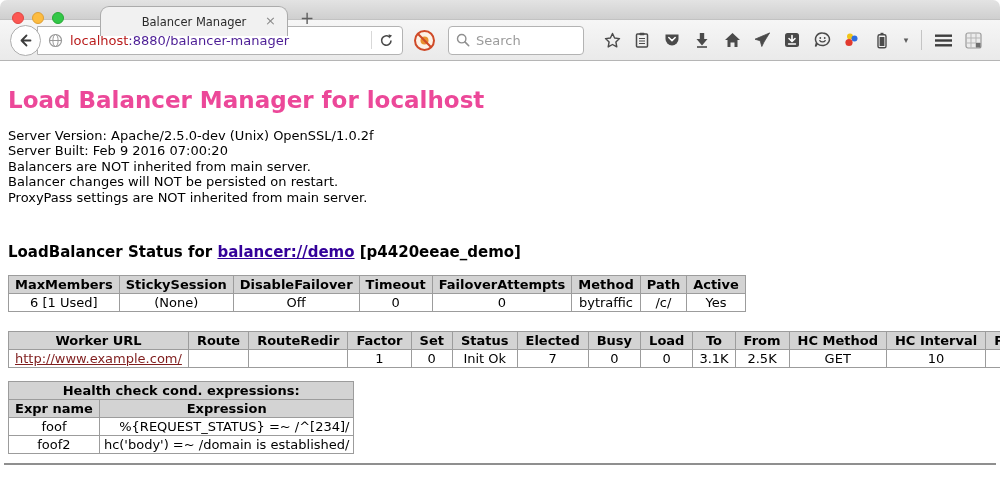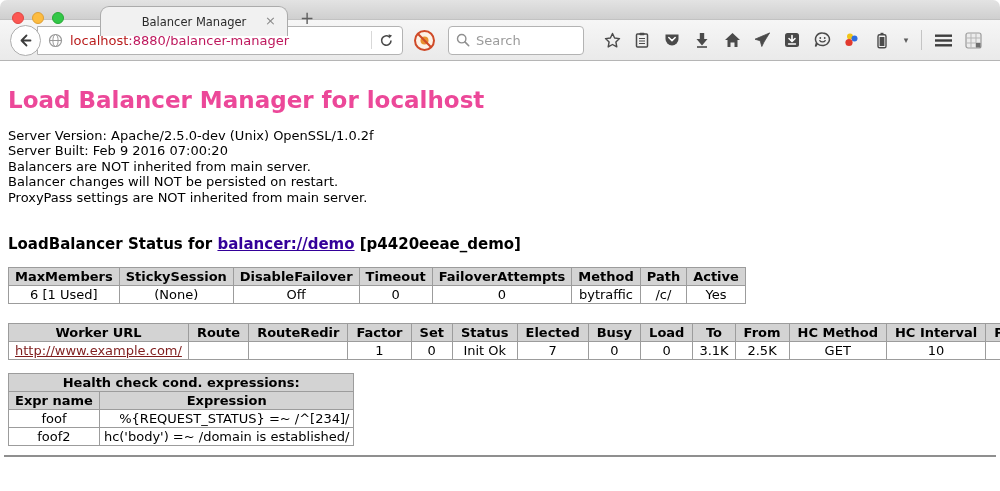--- a/index.html
+++ b/index.html
@@ -23,39 +23,39 @@
 
   
   .toolbar { height:41px; background:linear-gradient(#f6f6f6,#eaeaea); border-bottom:1px solid #b5b5b5;
              display:flex; align-items:center; padding:0 10px; }
   .back-btn { width:31px; height:31px; border-radius:50%; background:#fefefe; border:1px solid #adadad;
               display:flex; align-items:center; justify-content:center; z-index:2; flex:0 0 auto; }
   .urlbar { margin-left:-4px; width:366px; height:29px; background:#fff; border:1px solid #b3b3b3; border-radius:0 4px 4px 0;
             display:flex; align-items:center; padding:0 8px 0 10px; flex:0 0 auto; }
   .url-text { font-size:13px; margin-left:7px; white-space:nowrap; overflow:hidden; flex:1; }
   .url-domain { color:#b91c1c; }
-  .url-path { color:#be185d; }
+  .url-path { color:#4c1d95; }
   .urlbar-divider { width:1px; height:18px; background:#d8d8d8; margin:0 7px; }
   .blocked { width:23px; height:23px; margin-left:10px; flex:0 0 auto; }
   .searchbar { margin-left:12px; width:136px; height:29px; background:#fff; border:1px solid #b3b3b3; border-radius:4px;
                display:flex; align-items:center; padding:0 7px; flex:0 0 auto; }
   .searchbar input { border:none; outline:none; width:95px; font-size:13px; margin-left:6px; color:#333;
                      font-family:"DejaVu Sans", sans-serif; background:transparent; }
   .searchbar input::placeholder { color:#9b9b9b; }
   .tool-icons { display:flex; align-items:center; margin-left:13px; gap:0; }
   .ticon { width:30px; height:30px; display:flex; align-items:center; justify-content:center; flex:0 0 auto; }
   .ticon.narrow { width:18px; }
   .caret { font-size:9px; color:#5d5d5d; }
   .toolbar-divider { width:1px; height:20px; background:#c4c4c4; margin:0 6px; }
 
   
   .content { padding:0 8px; background:#fff; }
   h1.page-title { font-size:23px; font-weight:bold; color:#ec4899; padding-top:26px; letter-spacing:0; }
   .info { margin-top:15px; font-size:13px; line-height:15.4px; color:#000; }
-  h3.status { margin-top:30px; font-size:15px; font-weight:bold; color:#000; }
+  h3.status { margin-top:38px; font-size:15px; font-weight:bold; color:#000; }
   h3.status a { color:#330099; text-decoration:underline; }
 
   table { border-collapse:collapse; font-size:13px; color:#000; }
   th, td { border:1px solid #9c9c9c; padding:1px 6px; text-align:center; white-space:nowrap; }
   th { background:#d3d3d3; font-weight:bold; }
   td.left { text-align:left; }
   table a { color:#7f1d1d; text-decoration:underline; }
 
   .t-balancer { margin-top:14px; }
   .t-worker   { margin-top:19px; }

